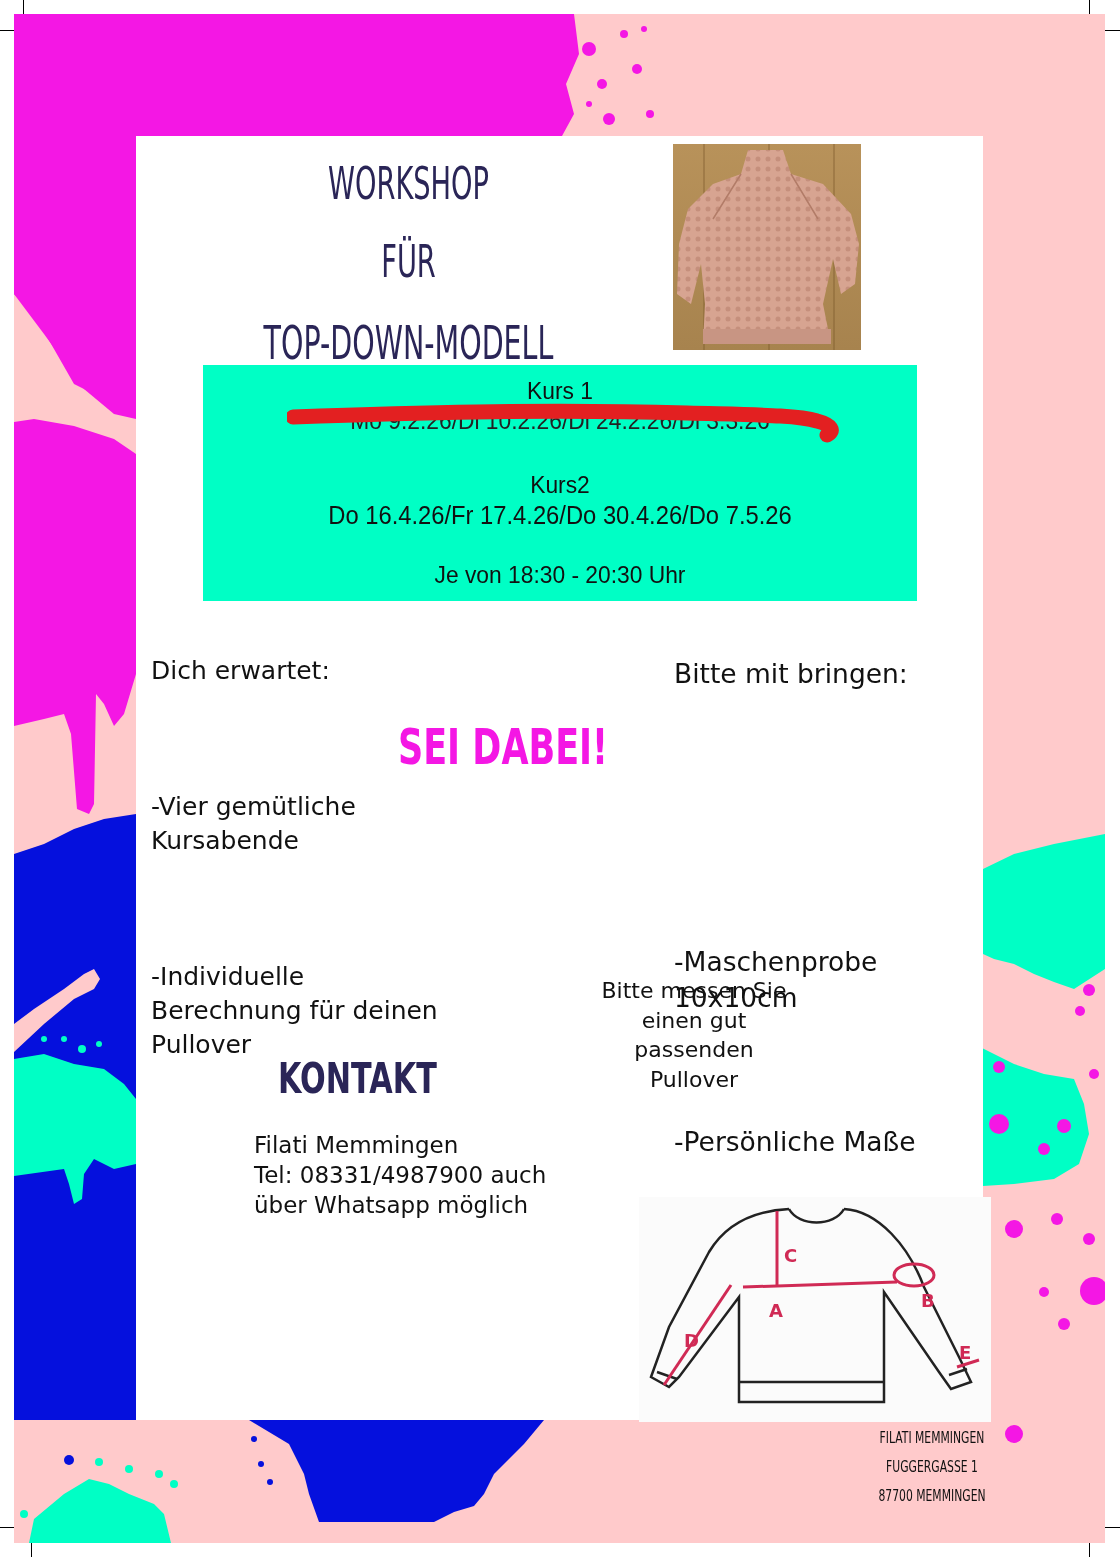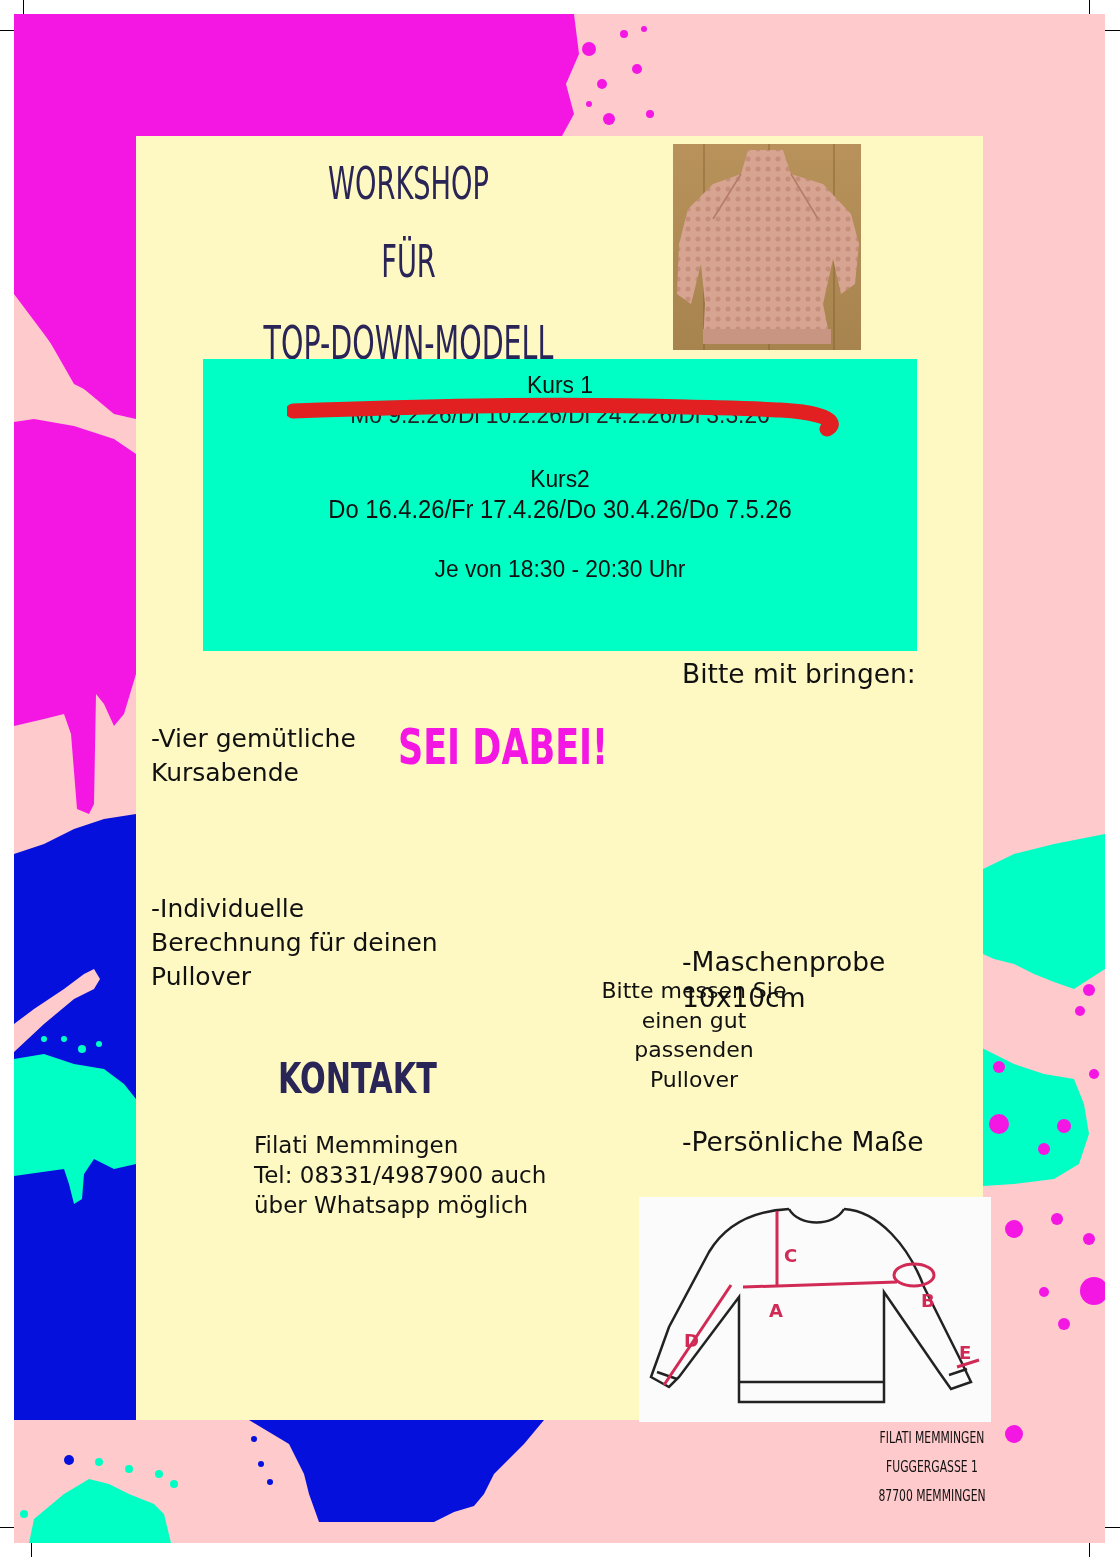--- a/index.html
+++ b/index.html
@@ -9,21 +9,21 @@
     .crop { position: absolute; background: #000; }
 
     .poster {
       position: absolute; left: 14px; top: 14px; width: 1091px; height: 1529px;
       background: #ffcacb; overflow: hidden;
     }
     .bg-svg { position: absolute; left: 0; top: 0; width: 1091px; height: 1529px; }
 
     .panel {
       position: absolute; left: 122px; top: 122px; width: 847px; height: 1284px;
-      background: #fef9c3;
+      background: #ffffff;
       text-decoration: underline;
     }
 
     .title {
       position: absolute; left: 0; width: 545px; text-align: center;
       font-family: "DejaVu Sans", sans-serif; font-weight: normal;
       color: #2a2557; transform-origin: center top; transform: scaleX(0.62);
       letter-spacing: 0px;
     }
     .title-1 { top: 22px; font-size: 44px; }
@@ -32,40 +32,40 @@
 
     .photo {
       position: absolute; left: 537px; top: 8px; width: 188px; height: 206px;
       background: linear-gradient(180deg, #b8925a 0%, #a7834e 100%);
       overflow: hidden;
     }
     .photo .wood-line { position: absolute; top: 0; bottom: 0; width: 2px; background: rgba(120,85,40,0.35); }
     .sweater-svg { position: absolute; left: 0; top: 0; width: 188px; height: 206px; }
 
     .course-box {
-      position: absolute; left: 67px; top: 223px; width: 714px; height: 292px;
+      position: absolute; left: 67px; top: 229px; width: 714px; height: 236px;
       background: #00ffc5; text-align: center; color: #111;
       font-family: "Liberation Sans", sans-serif;
     }
     .course-box .line { position: absolute; left: 0; width: 100%; text-align: center; font-size: 24px; transform: scaleX(0.95); }
     .k1-label { top: 12px; }
     .k1-dates { top: 42px; color: #222; }
     .strike {
       position: absolute; left: 84px; top: 38px; width: 552px; height: 40px;
     }
     .k2-label { top: 106px; }
     .k2-dates { top: 136px; font-size: 25px !important; }
     .k-time { top: 196px; }
 
     .body-text {
       position: absolute; font-family: "DejaVu Sans", sans-serif; color: #111;
       font-size: 25px; line-height: 34px; white-space: pre-line;
     }
     .expect { left: 15px; top: 484px; width: 380px; }
-    .bring { left: 538px; top: 484px; width: 300px; font-size: 26.5px; line-height: 36px; margin-left: 8px; }
+    .bring { left: 538px; top: 484px; width: 300px; font-size: 26.5px; line-height: 36px; }
 
     .sei-dabei {
       position: absolute; left: 262px; top: 582px; font-family: "DejaVu Sans", sans-serif;
       font-weight: bold; font-size: 50px; color: #f417e4; transform-origin: left top;
       transform: scaleX(0.7); white-space: nowrap;
     }
 
     .kontakt-title {
       position: absolute; left: 142px; top: 918px; font-family: "DejaVu Sans", sans-serif;
       font-weight: bold; font-size: 42px; color: #2a2557; transform-origin: left top;
@@ -197,20 +197,21 @@
       <div class="line k1-dates">Mo 9.2.26/Di 10.2.26/Di 24.2.26/Di 3.3.26</div>
       <svg class="strike" viewBox="0 0 552 40">
         <path d="M6,14 C120,10 250,6 400,10 C470,12 510,12 530,18 C545,22 548,28 540,32" fill="none" stroke="#e32021" stroke-width="15" stroke-linecap="round"></path>
       </svg>
       <div class="line k2-label">Kurs2</div>
       <div class="line k2-dates">Do 16.4.26/Fr 17.4.26/Do 30.4.26/Do 7.5.26</div>
       <div class="line k-time">Je von 18:30 - 20:30 Uhr</div>
     </div>
 
     <div class="body-text expect">
+      <div>Dich erwartet:</div>
       <div style="height:34px"></div>
       <div style="white-space:pre-line;">-Vier gemütliche
 Kursabende</div>
       <div style="height:34px"></div>
       <div style="white-space:pre-line;">-Individuelle
 Berechnung für deinen
 Pullover</div>
       <div style="height:34px"></div>
     </div>
 

